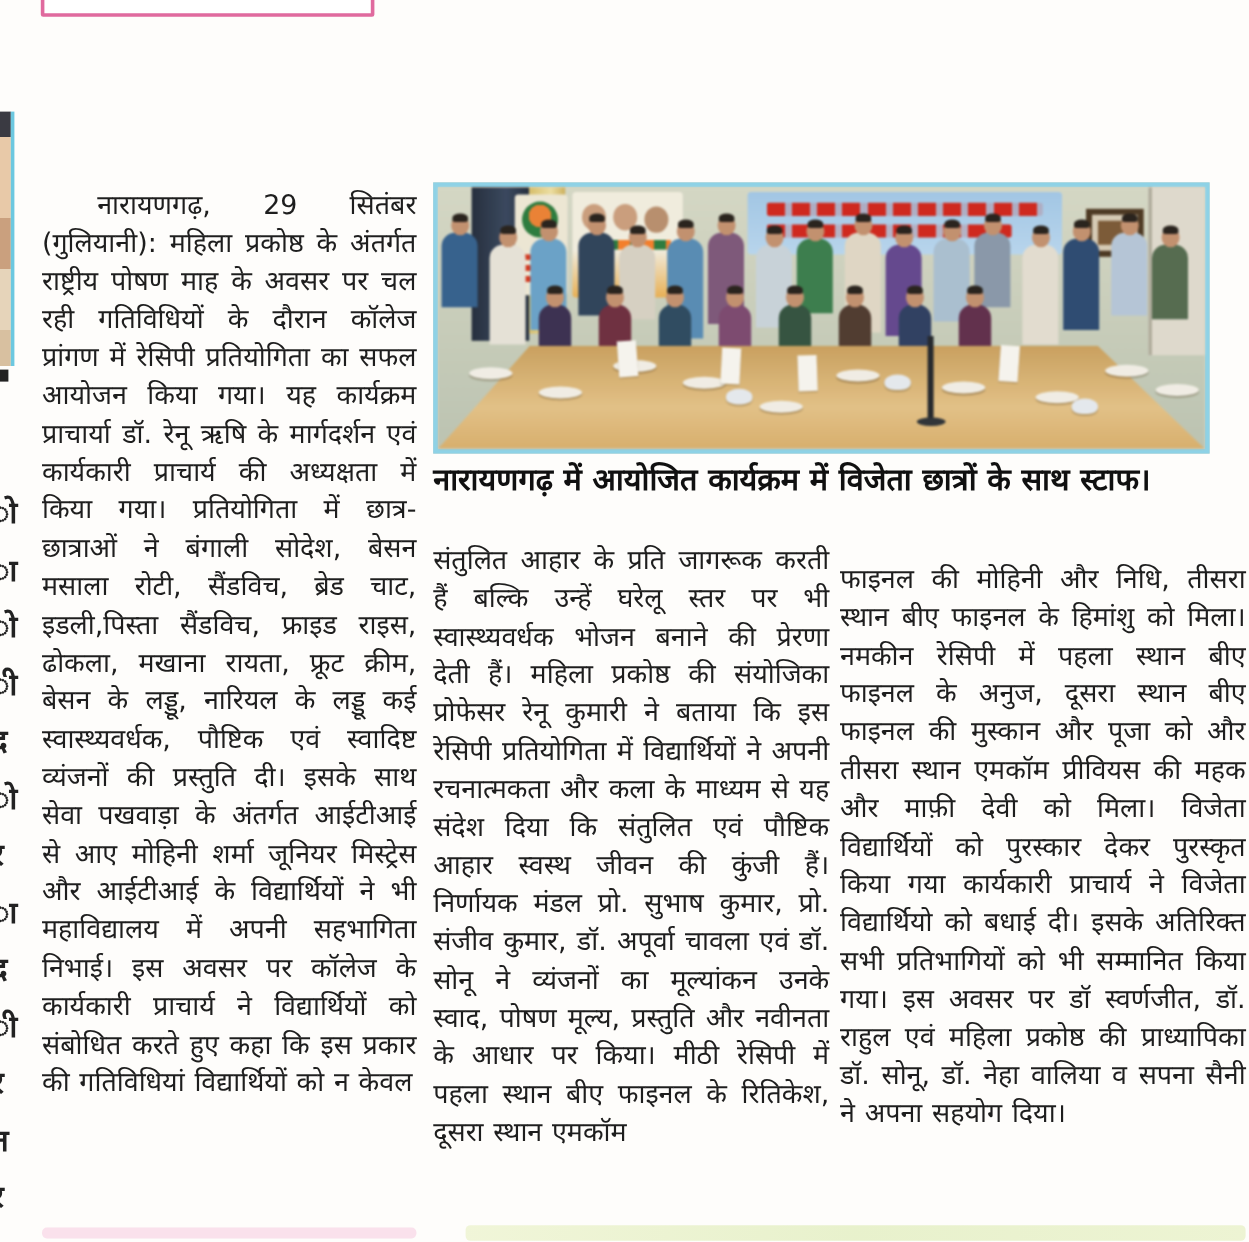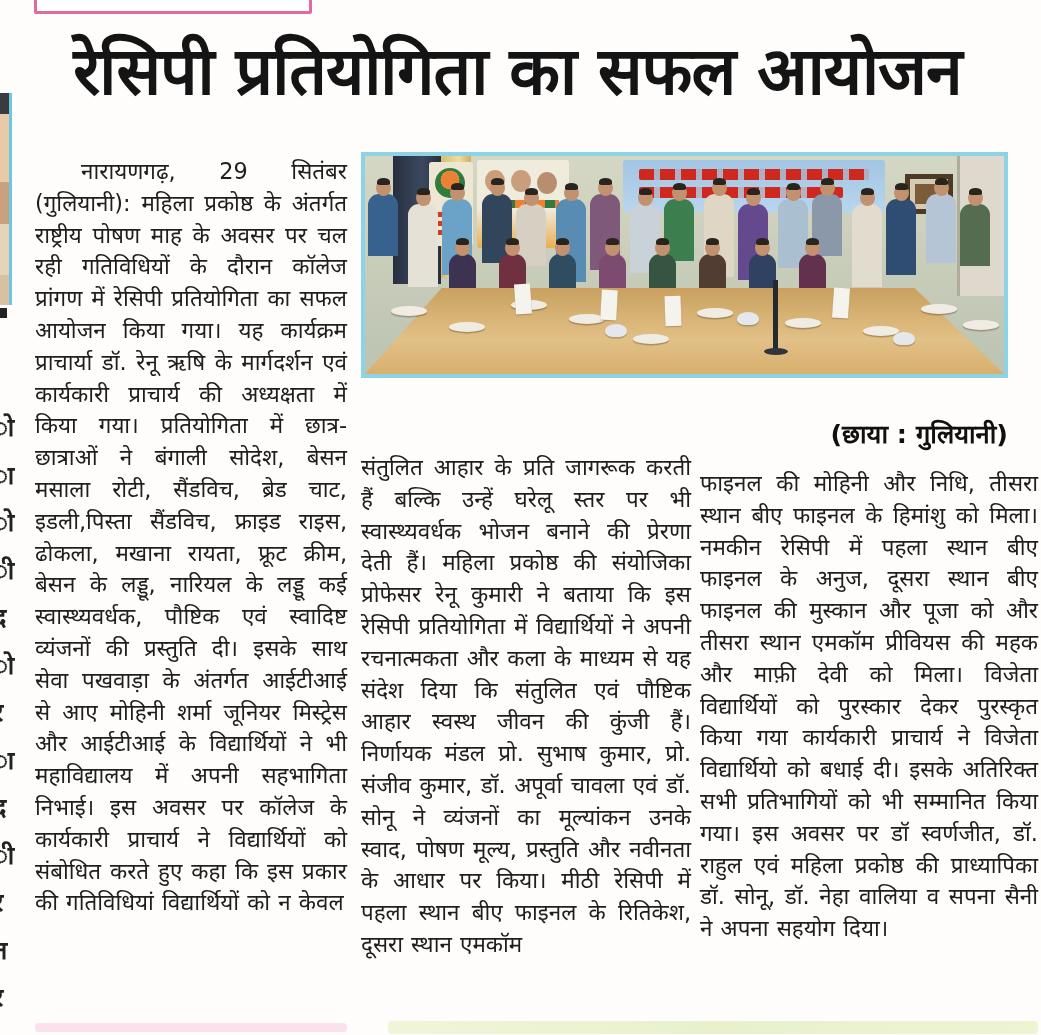--- a/index.html
+++ b/index.html
@@ -88,21 +88,20 @@
 </style>
 </head>
 <body>
 
 <div class="page">
 
   <div class="pink-frag"></div>
   <div class="sliver"></div>
   <div class="edge-frags" id="edge-frags"><div>ो</div><div>ा</div><div>ो</div><div>ी</div><div>द</div><div>ो</div><div>र</div><div>ा</div><div>द</div><div>ी</div><div>र</div><div>त</div><div>र</div></div>
 
-  <h1 class="headline">रेसिपी प्रतियोगिता का सफल आयोजन</h1>
 
   <div class="col col-left"><span>नारायणगढ़, 29 सितंबर (गुलियानी):</span> <span>महिला प्रकोष्ठ के अंतर्गत राष्ट्रीय पोषण माह के अवसर पर चल रही गतिविधियों के दौरान कॉलेज प्रांगण में रेसिपी प्रतियोगिता का सफल आयोजन किया गया। यह कार्यक्रम प्राचार्या डॉ. रेनू ऋषि के मार्गदर्शन एवं कार्यकारी प्राचार्य की अध्यक्षता में किया गया। प्रतियोगिता में छात्र-छात्राओं ने बंगाली सोदेश, बेसन मसाला रोटी, सैंडविच, ब्रेड चाट, इडली,पिस्ता सैंडविच, फ्राइड राइस, ढोकला, मखाना रायता, फ्रूट क्रीम, बेसन के लड्डू, नारियल के लड्डू कई स्वास्थ्यवर्धक, पौष्टिक एवं स्वादिष्ट व्यंजनों की प्रस्तुति दी। इसके साथ सेवा पखवाड़ा के अंतर्गत आईटीआई से आए मोहिनी शर्मा जूनियर मिस्ट्रेस और आईटीआई के विद्यार्थियों ने भी महाविद्यालय में अपनी सहभागिता निभाई। इस अवसर पर कॉलेज के कार्यकारी प्राचार्य ने विद्यार्थियों को संबोधित करते हुए कहा कि इस प्रकार की गतिविधियां विद्यार्थियों को न केवल</span></div>
 
   <figure class="photo">
     <div class="scene">
       <div class="wall"></div>
       <div class="curtain-dark"></div>
       <div class="curtain-yellow"></div>
       <div class="poster-seva"></div>
       <div class="poster-faces"></div>
@@ -232,21 +231,21 @@
           <div class="card" style="left: 150px; top: 128px; transform: rotate(-4deg);"></div>
           <div class="card" style="left: 236px; top: 134px; transform: rotate(3deg);"></div>
           <div class="card" style="left: 300px; top: 140px; transform: rotate(-2deg);"></div>
           <div class="card" style="left: 468px; top: 132px; transform: rotate(4deg);"></div>
         </div>
       <div class="stand"></div>
     </div>
   </figure>
 
   <div class="caption">
-    <span class="credit">(छाया : गुलियानी)</span>
+    <span>नारायणगढ़ में आयोजित कार्यक्रम में विजेता छात्रों के साथ स्टाफ।</span>
   </div>
 
   <div class="col col-mid">संतुलित आहार के प्रति जागरूक करती हैं बल्कि उन्हें घरेलू स्तर पर भी स्वास्थ्यवर्धक भोजन बनाने की प्रेरणा देती हैं। महिला प्रकोष्ठ की संयोजिका प्रोफेसर रेनू कुमारी ने बताया कि इस रेसिपी प्रतियोगिता में विद्यार्थियों ने अपनी रचनात्मकता और कला के माध्यम से यह संदेश दिया कि संतुलित एवं पौष्टिक आहार स्वस्थ जीवन की कुंजी हैं। निर्णायक मंडल प्रो. सुभाष कुमार, प्रो. संजीव कुमार, डॉ. अपूर्वा चावला एवं डॉ. सोनू ने व्यंजनों का मूल्यांकन उनके स्वाद, पोषण मूल्य, प्रस्तुति और नवीनता के आधार पर किया। मीठी रेसिपी में पहला स्थान बीए फाइनल के रितिकेश, दूसरा स्थान एमकॉम</div>
   <div class="col col-right">फाइनल की मोहिनी और निधि, तीसरा स्थान बीए फाइनल के हिमांशु को मिला। नमकीन रेसिपी में पहला स्थान बीए फाइनल के अनुज, दूसरा स्थान बीए फाइनल की मुस्कान और पूजा को और तीसरा स्थान एमकॉम प्रीवियस की महक और माफ़ी देवी को मिला। विजेता विद्यार्थियों को पुरस्कार देकर पुरस्कृत किया गया कार्यकारी प्राचार्य ने विजेता विद्यार्थियो को बधाई दी। इसके अतिरिक्त सभी प्रतिभागियों को भी सम्मानित किया गया। इस अवसर पर डॉ स्वर्णजीत, डॉ. राहुल एवं महिला प्रकोष्ठ की प्राध्यापिका डॉ. सोनू, डॉ. नेहा वालिया व सपना सैनी ने अपना सहयोग दिया।</div>
 
   <div class="strip strip-left"></div>
   <div class="strip strip-right"></div>
 </div>
 
 </body></html>

